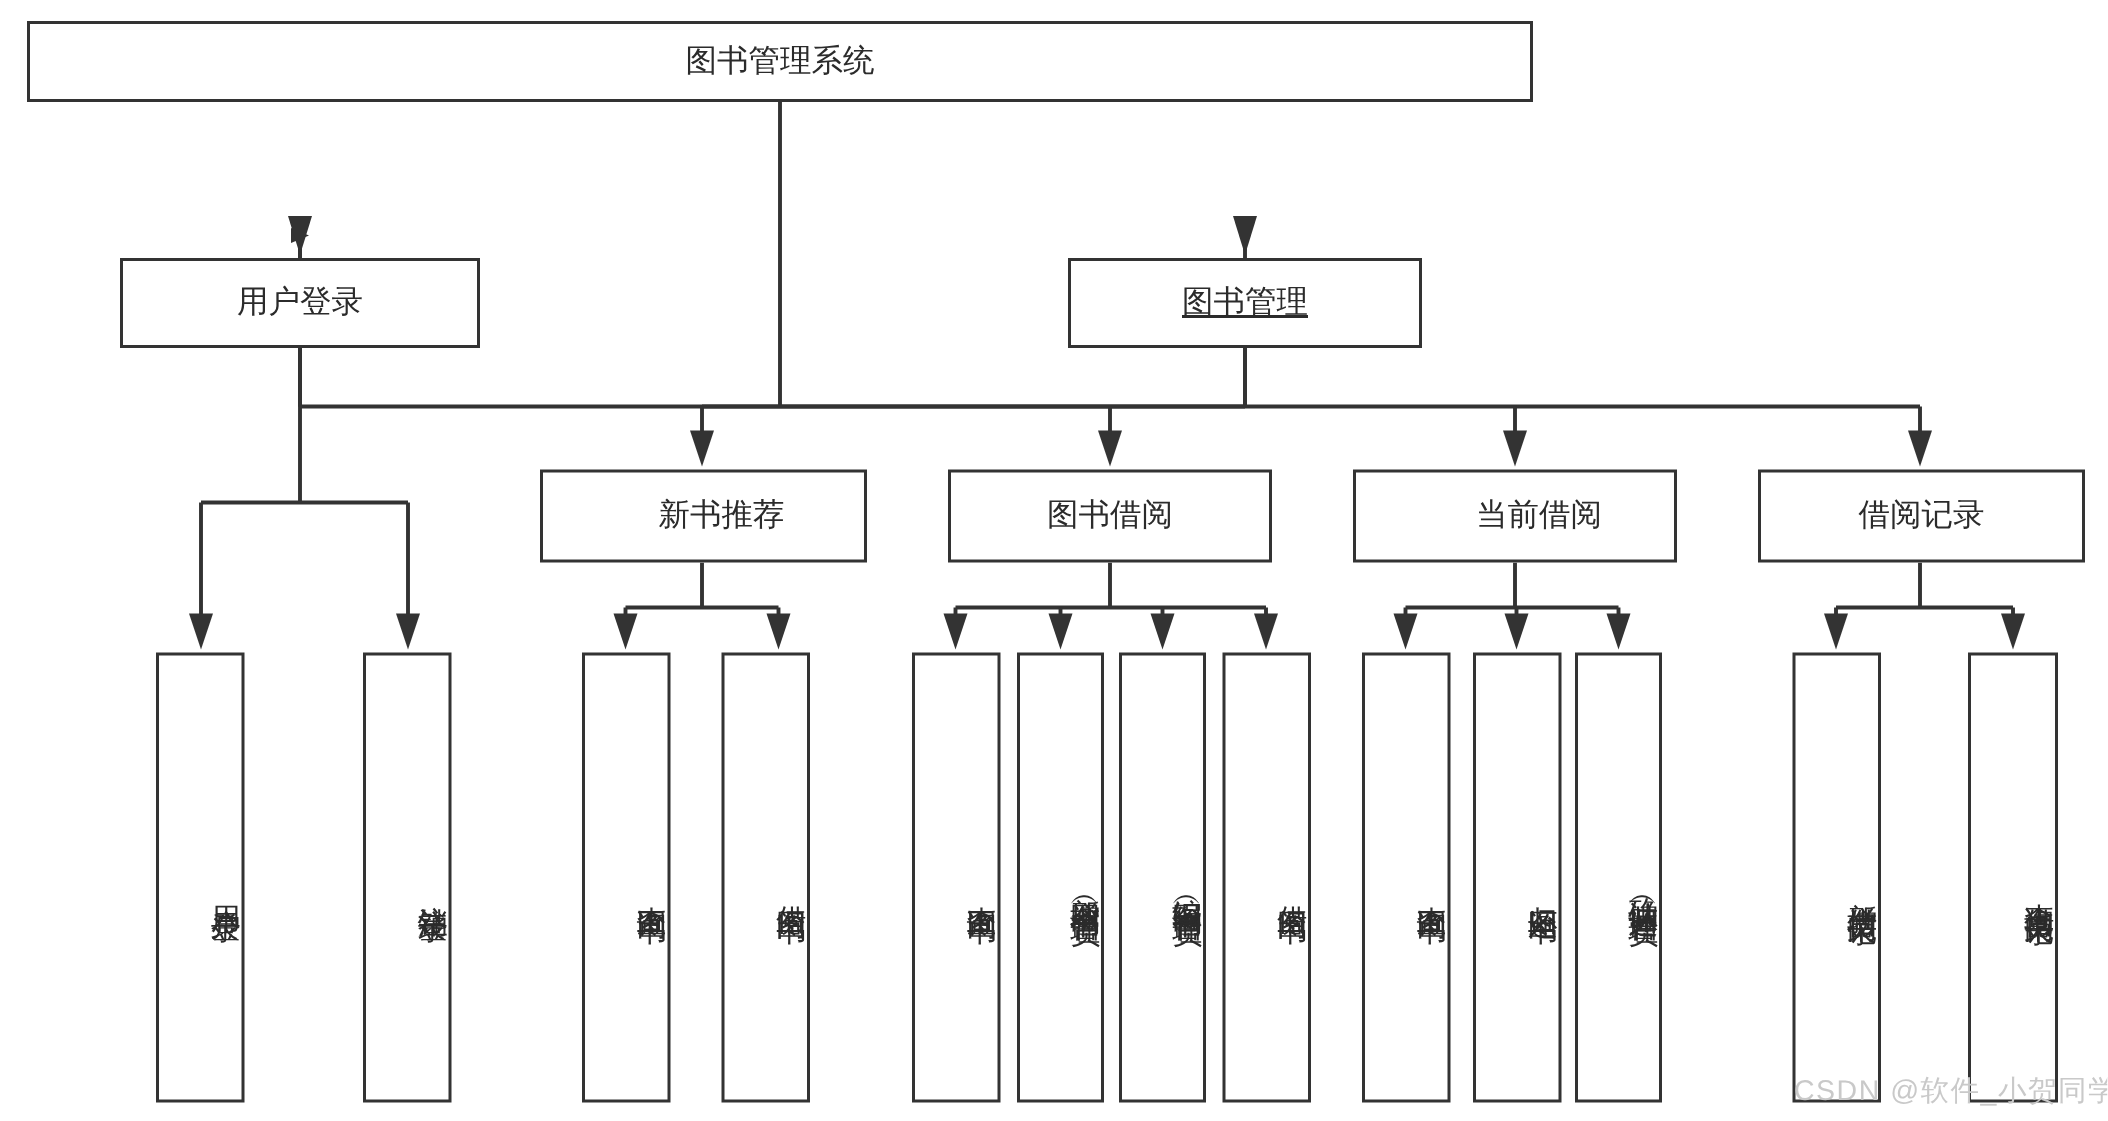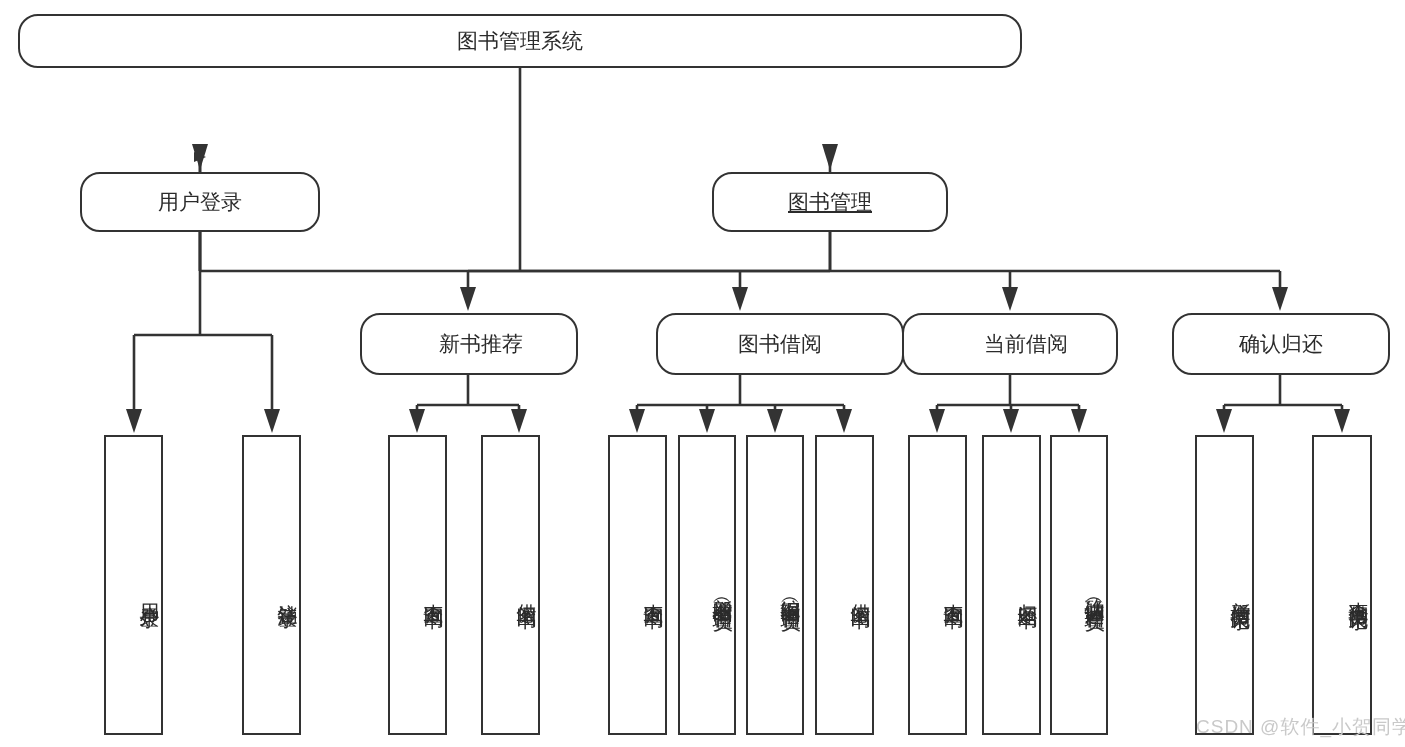--- a/index.html
+++ b/index.html
@@ -11,21 +11,21 @@
     box-sizing:border-box;
     border:2.5px solid #333333;
     background:#ffffff;
     color:#2b2b2b;
     display:flex;
     align-items:center;
     justify-content:center;
     text-align:center;
     line-height:1.18;
   }
-  .node.h{font-size:21px;border-radius:20px;}
+  .node.h{font-size:21px;}
   .node.v{
     font-size:20px;
     writing-mode:vertical-rl;
     text-orientation:upright;
     letter-spacing:2px;
     padding-top:14px;
     align-items:flex-start;
     justify-content:center;
   }
   .watermark{
@@ -116,23 +116,23 @@
       <path d="M1334,409 L1350,409 L1342,433 z"></path>
     </g>
   </svg>
 
   <div class="node h" style="left:18px;top:14px;width:1004px;height:54px;">图书管理系统</div>
 
   <div class="node h" style="left:80px;top:172px;width:240px;height:60px;">用户登录</div>
   <div class="node h" style="left:712px;top:172px;width:236px;height:60px;text-decoration:underline;">图书管理</div>
 
   <div class="node h" style="left:360px;top:313px;width:218px;height:62px;padding-left:24px;">新书推荐</div>
-  <div class="node h" style="left:632px;top:313px;width:248px;height:62px;margin-left:24px;">图书借阅</div>
+  <div class="node h" style="left:632px;top:313px;width:216px;height:62px;">图书借阅</div>
   <div class="node h" style="left:902px;top:313px;width:216px;height:62px;padding-left:32px;">当前借阅</div>
-  <div class="node h" style="left:1172px;top:313px;width:218px;height:62px;">确认归还</div>
+  <div class="node h" style="left:1172px;top:313px;width:218px;height:62px;">借阅记录</div>
 
   <div class="node v" style="left:104px;top:435px;width:59px;height:300px;">用户登录</div>
   <div class="node v" style="left:242px;top:435px;width:59px;height:300px;">注销登录</div>
 
   <div class="node v" style="left:388px;top:435px;width:59px;height:300px;">查询图书</div>
   <div class="node v" style="left:481px;top:435px;width:59px;height:300px;">借阅图书</div>
 
   <div class="node v" style="left:608px;top:435px;width:59px;height:300px;">查询图书</div>
   <div class="node v" style="left:678px;top:435px;width:58px;height:300px;">新增图书（管理员）</div>
   <div class="node v" style="left:746px;top:435px;width:58px;height:300px;">编辑图书（管理员）</div>

